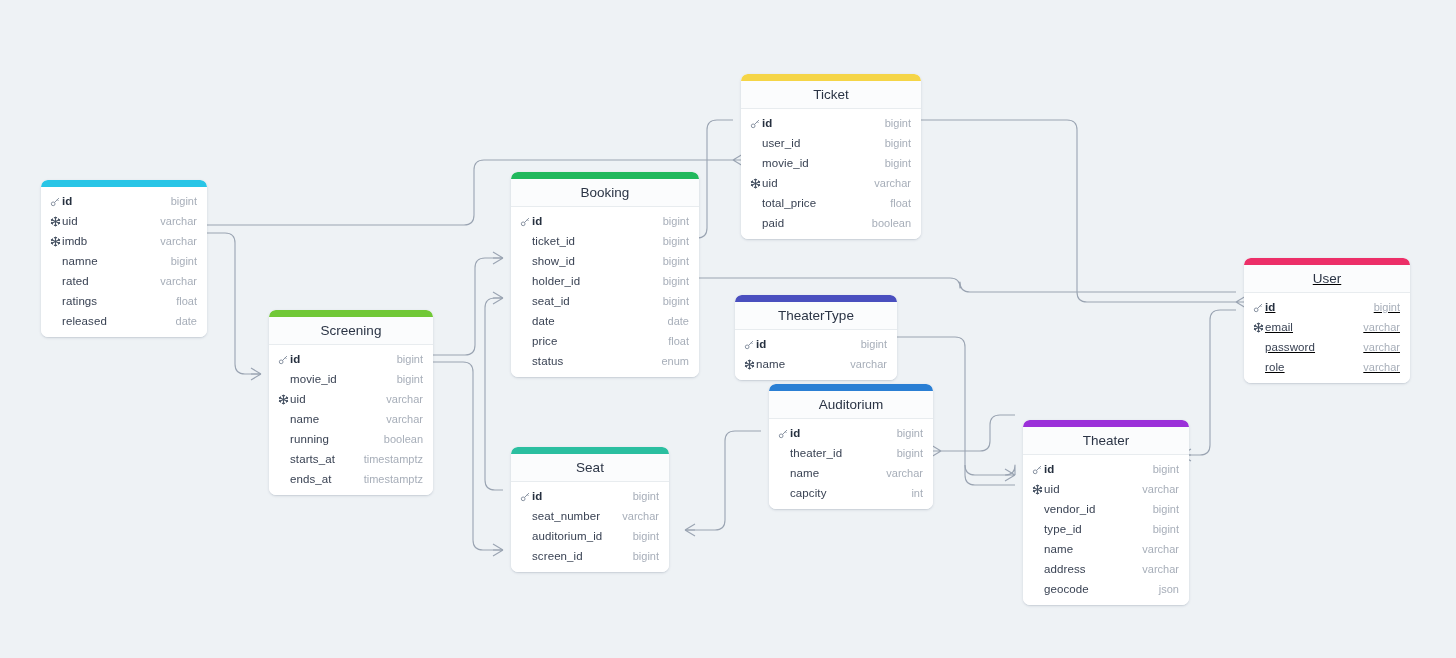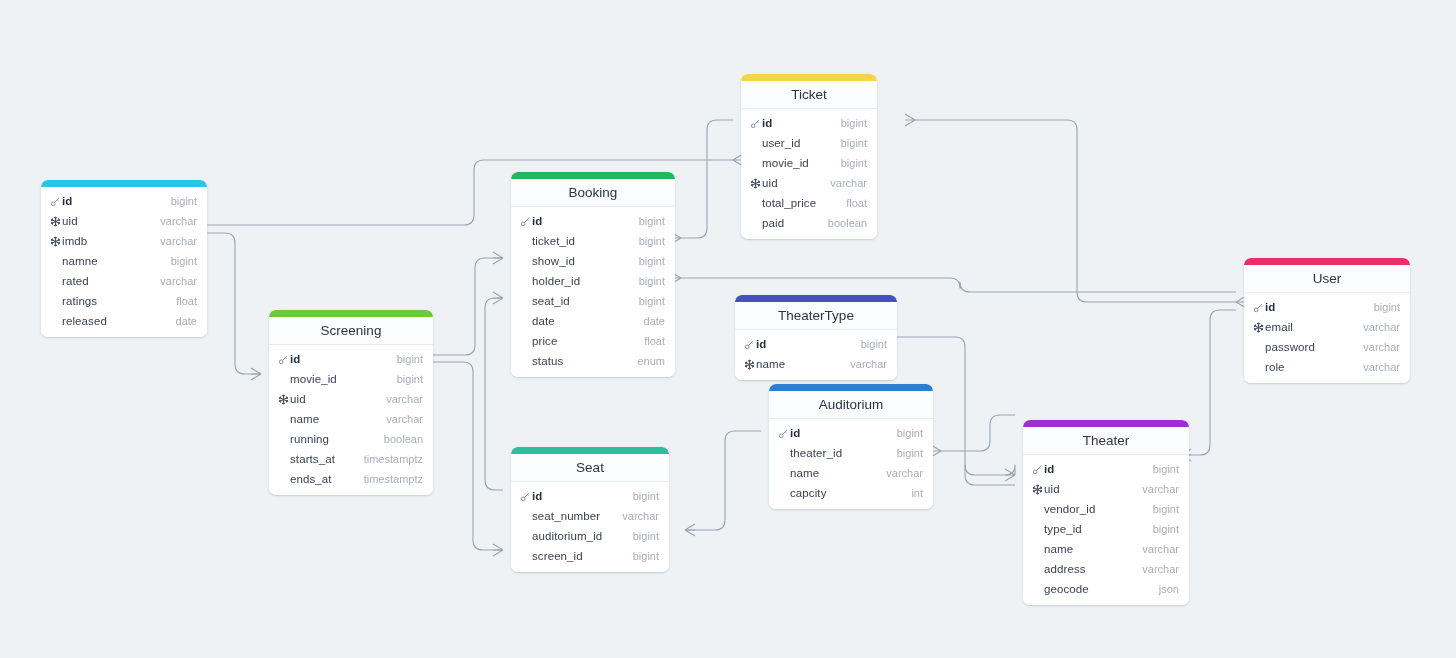--- a/index.html
+++ b/index.html
@@ -232,21 +232,21 @@
             <span class="fname">starts_at</span>
             <span class="ftype">timestamptz</span>
           </div>
           <div class="field">
             <span class="ficon"></span>
             <span class="fname">ends_at</span>
             <span class="ftype">timestamptz</span>
           </div>
         </div>
       </div>
-      <div class="table-card" style="left: 511px; top: 172px; width: 164px;">
+      <div class="table-card" style="left: 511px; top: 172px; width: 188px;">
         <div class="accent" style="background: rgb(32, 184, 92);"></div>
         <div class="tbl-title">Booking</div>
         <div class="fields">
           <div class="field">
             <span class="ficon">
               <svg width="11" height="11" viewBox="0 0 16 16">
                 <g fill="none" stroke="#7b8696" stroke-width="1.3">
                   <circle cx="4.6" cy="11.4" r="2.7"></circle>
                   <path d="M6.6 9.4 L13 3"></path>
                   <path d="M10.6 5.4 L12.3 7.1"></path>
@@ -286,21 +286,21 @@
             <span class="fname">price</span>
             <span class="ftype">float</span>
           </div>
           <div class="field">
             <span class="ficon"></span>
             <span class="fname">status</span>
             <span class="ftype">enum</span>
           </div>
         </div>
       </div>
-      <div class="table-card" style="left: 741px; top: 74px; width: 136px;">
+      <div class="table-card" style="left: 741px; top: 74px; width: 180px;">
         <div class="accent" style="background: rgb(245, 213, 71);"></div>
         <div class="tbl-title">Ticket</div>
         <div class="fields">
           <div class="field">
             <span class="ficon">
               <svg width="11" height="11" viewBox="0 0 16 16">
                 <g fill="none" stroke="#7b8696" stroke-width="1.3">
                   <circle cx="4.6" cy="11.4" r="2.7"></circle>
                   <path d="M6.6 9.4 L13 3"></path>
                   <path d="M10.6 5.4 L12.3 7.1"></path>
@@ -504,21 +504,21 @@
             <span class="fname">address</span>
             <span class="ftype">varchar</span>
           </div>
           <div class="field">
             <span class="ficon"></span>
             <span class="fname">geocode</span>
             <span class="ftype">json</span>
           </div>
         </div>
       </div>
-      <div class="table-card" style="left: 1244px; top: 258px; width: 166px;">
+      <div class="table-card" style="left: 1244px; top: 258px; width: 166px; text-decoration: underline;">
         <div class="accent" style="background: rgb(236, 47, 104);"></div>
         <div class="tbl-title">User</div>
         <div class="fields">
           <div class="field">
             <span class="ficon">
               <svg width="11" height="11" viewBox="0 0 16 16">
                 <g fill="none" stroke="#7b8696" stroke-width="1.3">
                   <circle cx="4.6" cy="11.4" r="2.7"></circle>
                   <path d="M6.6 9.4 L13 3"></path>
                   <path d="M10.6 5.4 L12.3 7.1"></path>

